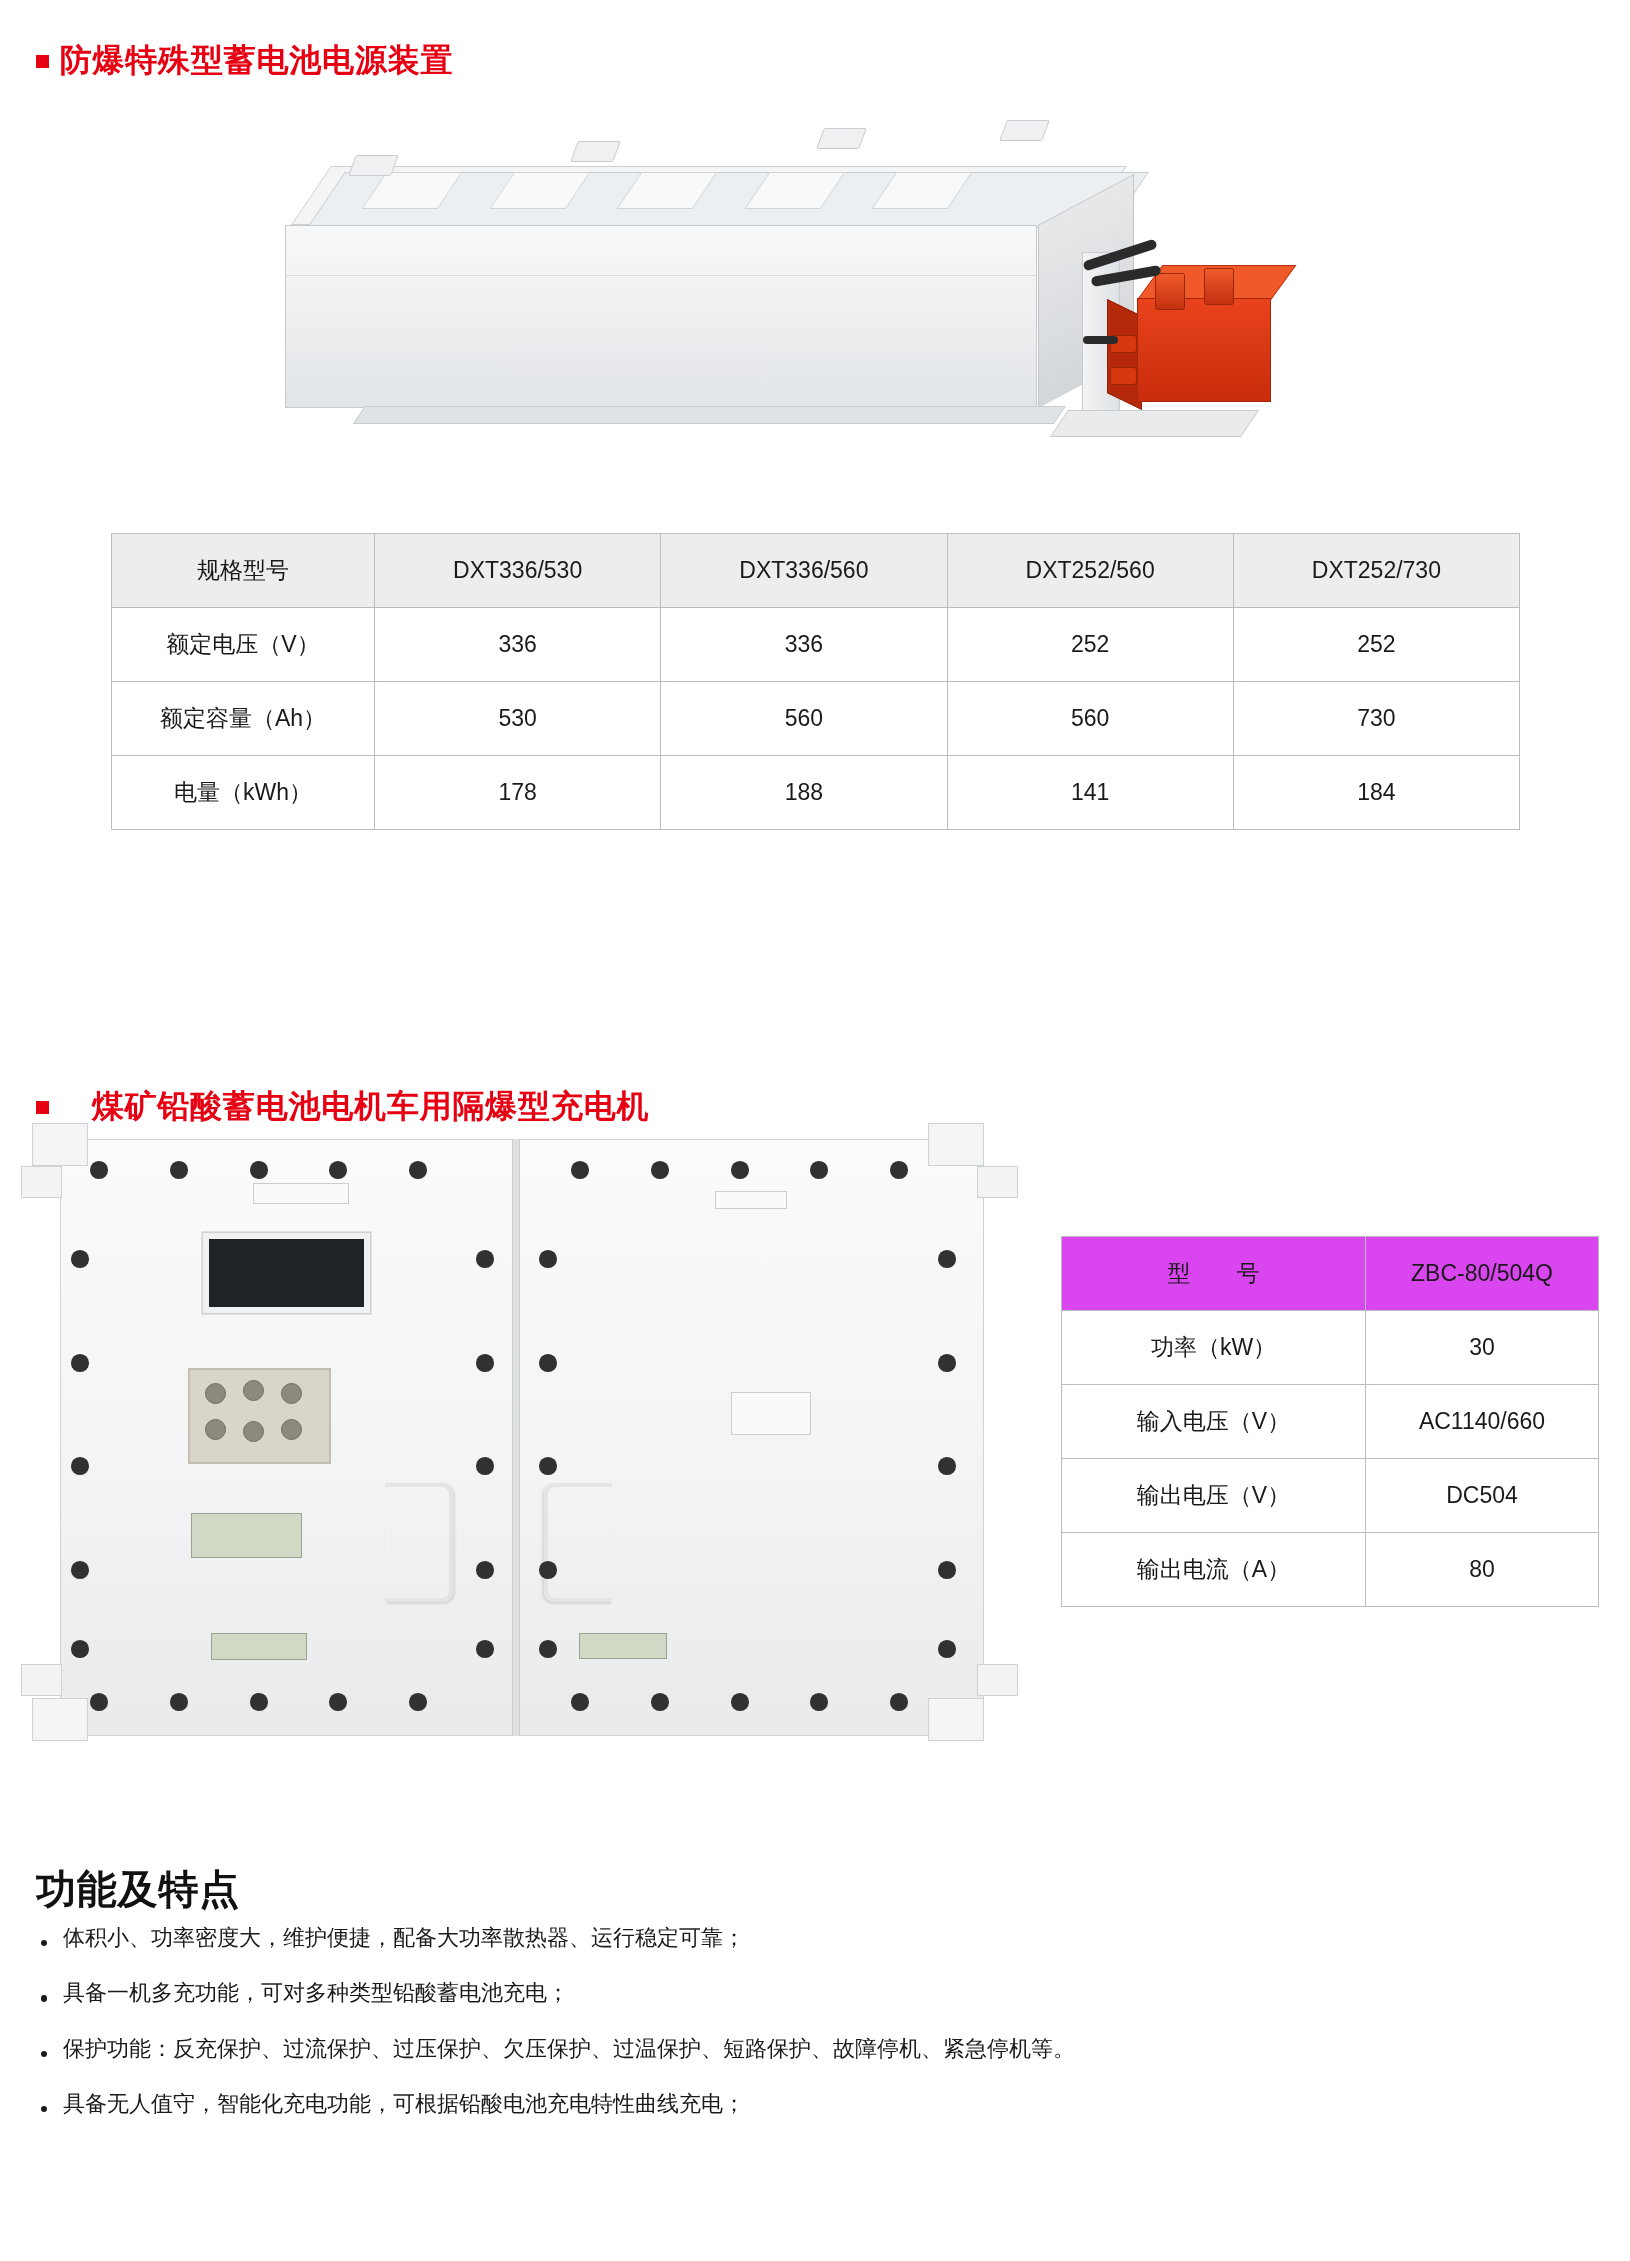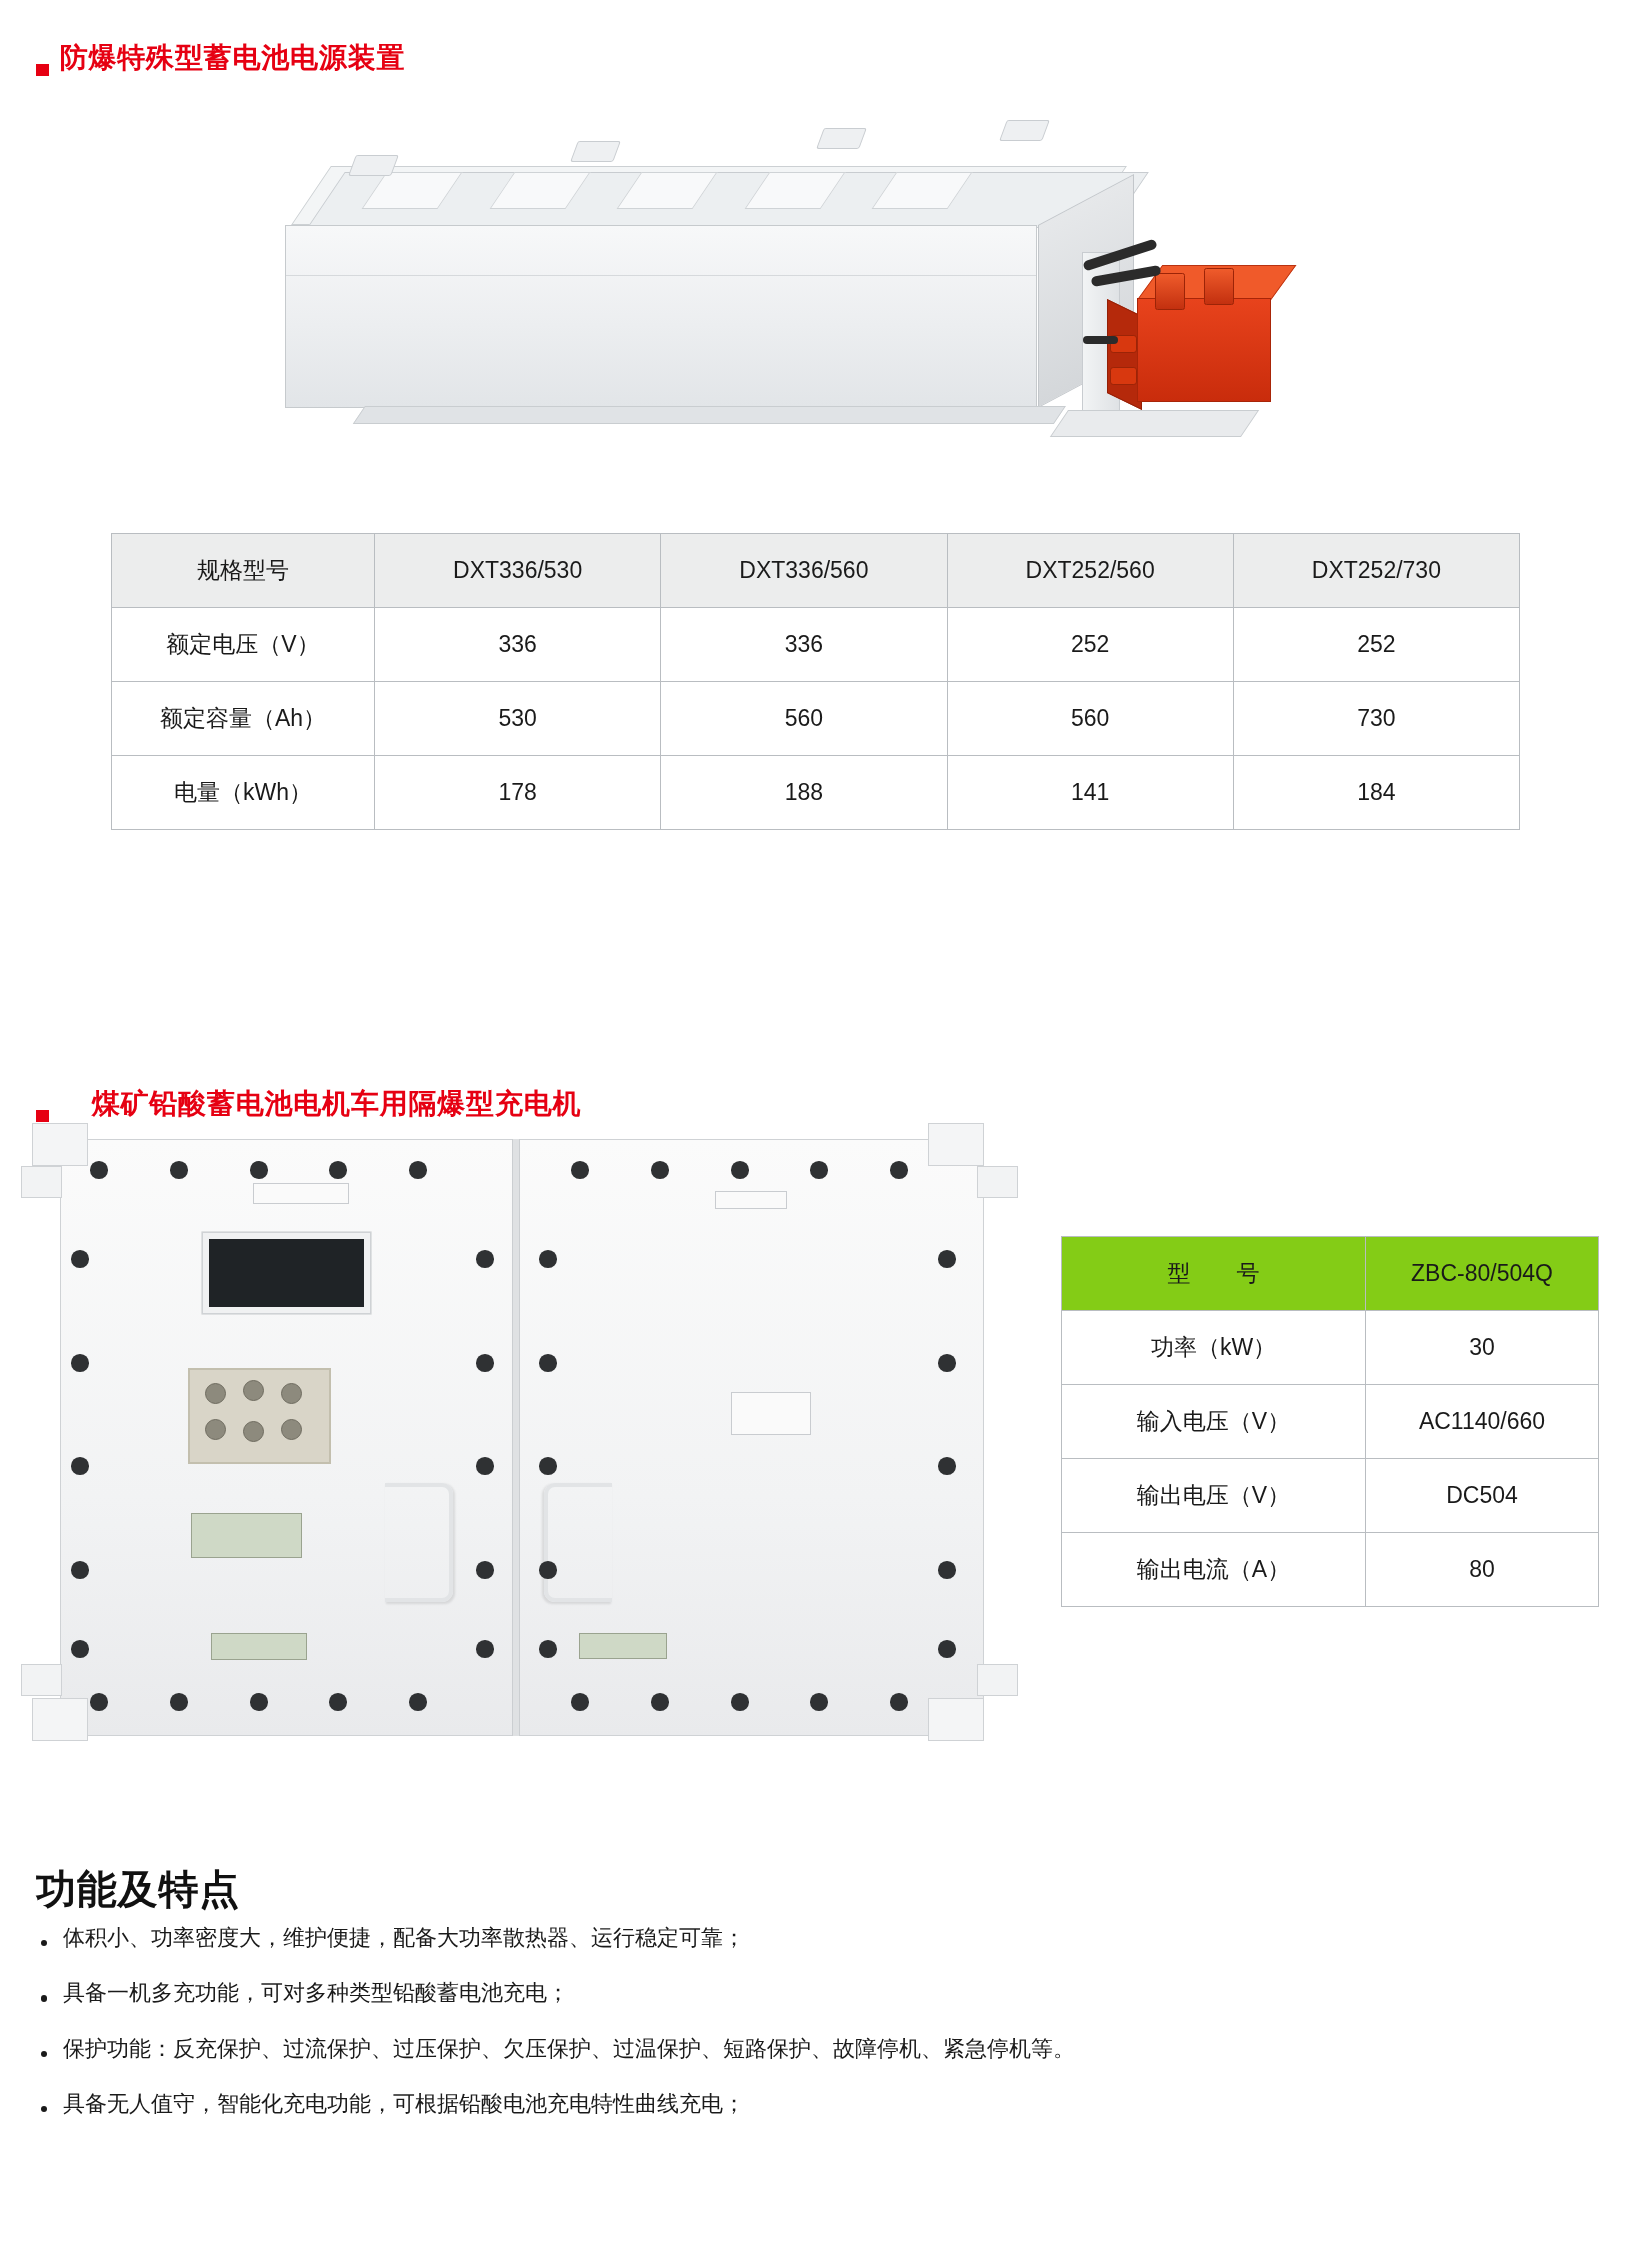--- a/index.html
+++ b/index.html
@@ -19,22 +19,22 @@
   .page {
     position: relative;
     width: 1631px;
     height: 2261px;
     padding: 0;
   }
 
   
   .section-title {
     display: flex;
-    align-items: flex-end;
-    font-size: 28px;
+    align-items: center;
+    font-size: 32px;
     font-weight: bold;
     color: #e60012;
     letter-spacing: 0.8px;
     line-height: 1.2;
   }
   .section-title .bullet {
     width: 12.7px;
     height: 12.7px;
     background: #e60012;
     margin-right: 11px;
@@ -302,21 +302,21 @@
     background: #ffffff;
   }
   .table2 th, .table2 td {
     border: 0.8px solid #b9bdc1;
     height: 74px;
     text-align: center;
     vertical-align: middle;
     font-size: 23px;
     font-weight: normal;
   }
-  .table2 thead th { background: #84cc16; }
+  .table2 thead th { background: #d946ef; }
   .table2 col.c0 { width: 304px; }
 
   
   #features-title {
     position: absolute;
     left: 36px; top: 1862px;
     font-size: 40px;
     font-weight: bold;
     color: #111;
     letter-spacing: 0.8px;

